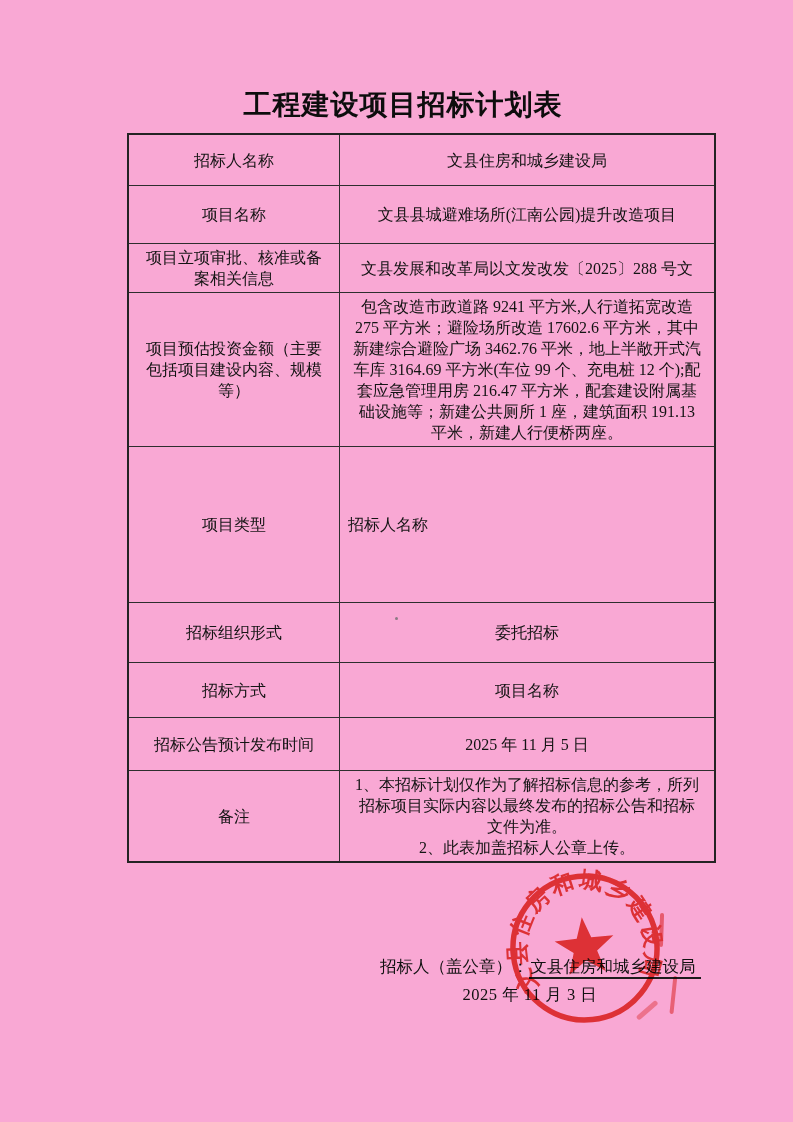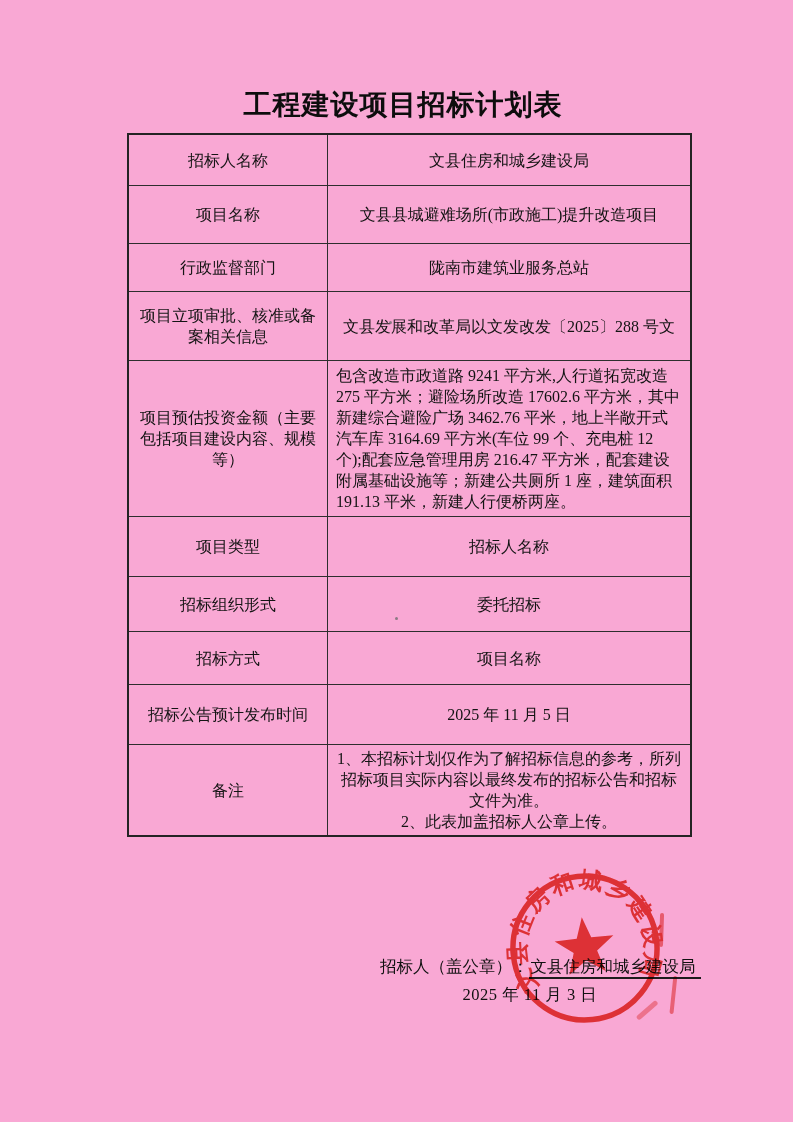--- a/index.html
+++ b/index.html
@@ -22,21 +22,21 @@
     width:552px;
     border-collapse:collapse;
     table-layout:fixed;
   }
   table.plan,table.plan td{border:1px solid #2e2e2e;}
   table.plan{border:2px solid #242424;}
   table.plan td{
     vertical-align:middle;
     font-size:16px;line-height:21px;
     color:#141414;
-    padding:3px 6px;
+    padding:3px 12px;
   }
   td.c-label{width:186px;text-align:center;padding:3px 2px;}
   td.c-value{width:350px;text-align:center;}
   tr:nth-child(1) td{height:44px}
   tr:nth-child(2) td{height:51px}
   tr:nth-child(3) td{height:41px}
   tr:nth-child(4) td{height:62px}
   tr:nth-child(5) td{height:147px}
   tr:nth-child(6) td{height:53px}
   tr:nth-child(7) td{height:48px}
@@ -86,27 +86,23 @@
 
   <table class="plan">
     <tbody>
     <tr>
       <td class="c-label">招标人名称</td>
       <td class="c-value">文县住房和城乡建设局</td>
     </tr>
 
     <tr>
       <td class="c-label">项目名称</td>
-      <td class="c-value">文县县城避难场所(市政施工)提升改造项目</td>
+      <td class="c-value">文县县城避难场所(江南公园)提升改造项目</td>
     </tr>
 
-    <tr>
-      <td class="c-label">行政监督部门</td>
-      <td class="c-value">陇南市建筑业服务总站</td>
-    </tr>
 
     <tr>
       <td class="c-label">项目立项审批、核准或备案相关信息</td>
       <td class="c-value">文县发展和改革局以文发改发〔2025〕288 号文</td>
     </tr>
 
     <tr>
       <td class="c-label">项目预估投资金额（主要包括项目建设内容、规模等）</td>
       <td class="c-value">包含改造市政道路 9241 平方米,人行道拓宽改造 275 平方米；避险场所改造 17602.6 平方米，其中新建综合避险广场 3462.76 平米，地上半敞开式汽车库 3164.69 平方米(车位 99 个、充电桩 12 个);配套应急管理用房 216.47 平方米，配套建设附属基础设施等；新建公共厕所 1 座，建筑面积 191.13 平米，新建人行便桥两座。</td>
     </tr>

